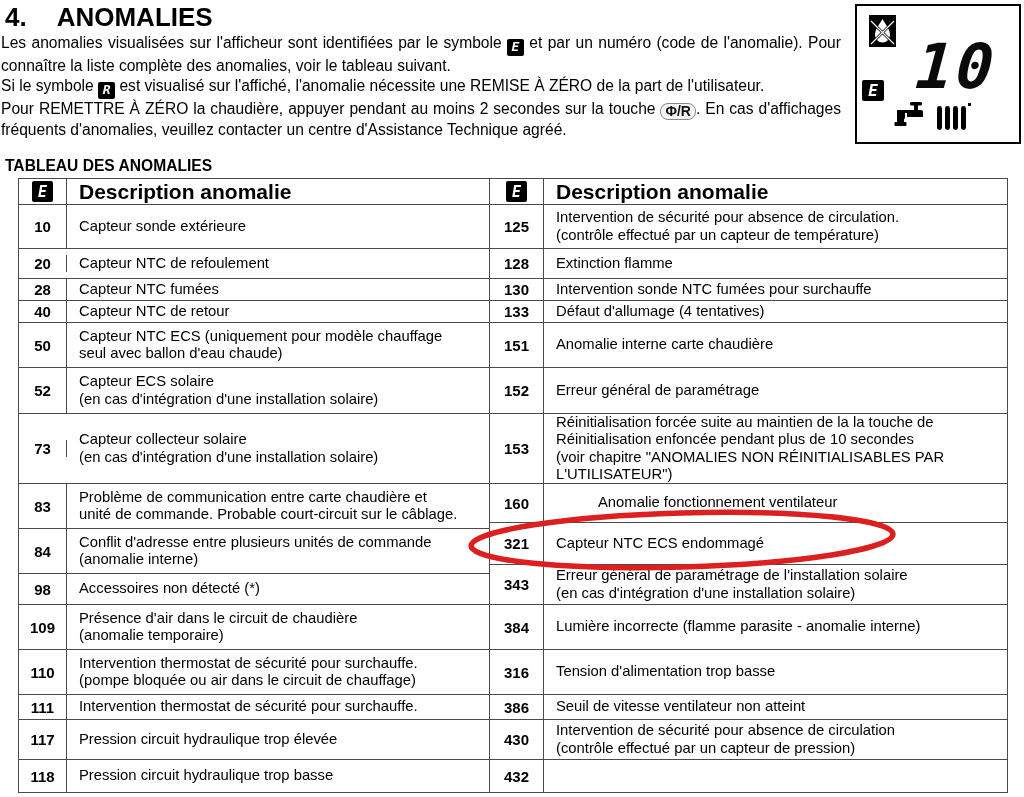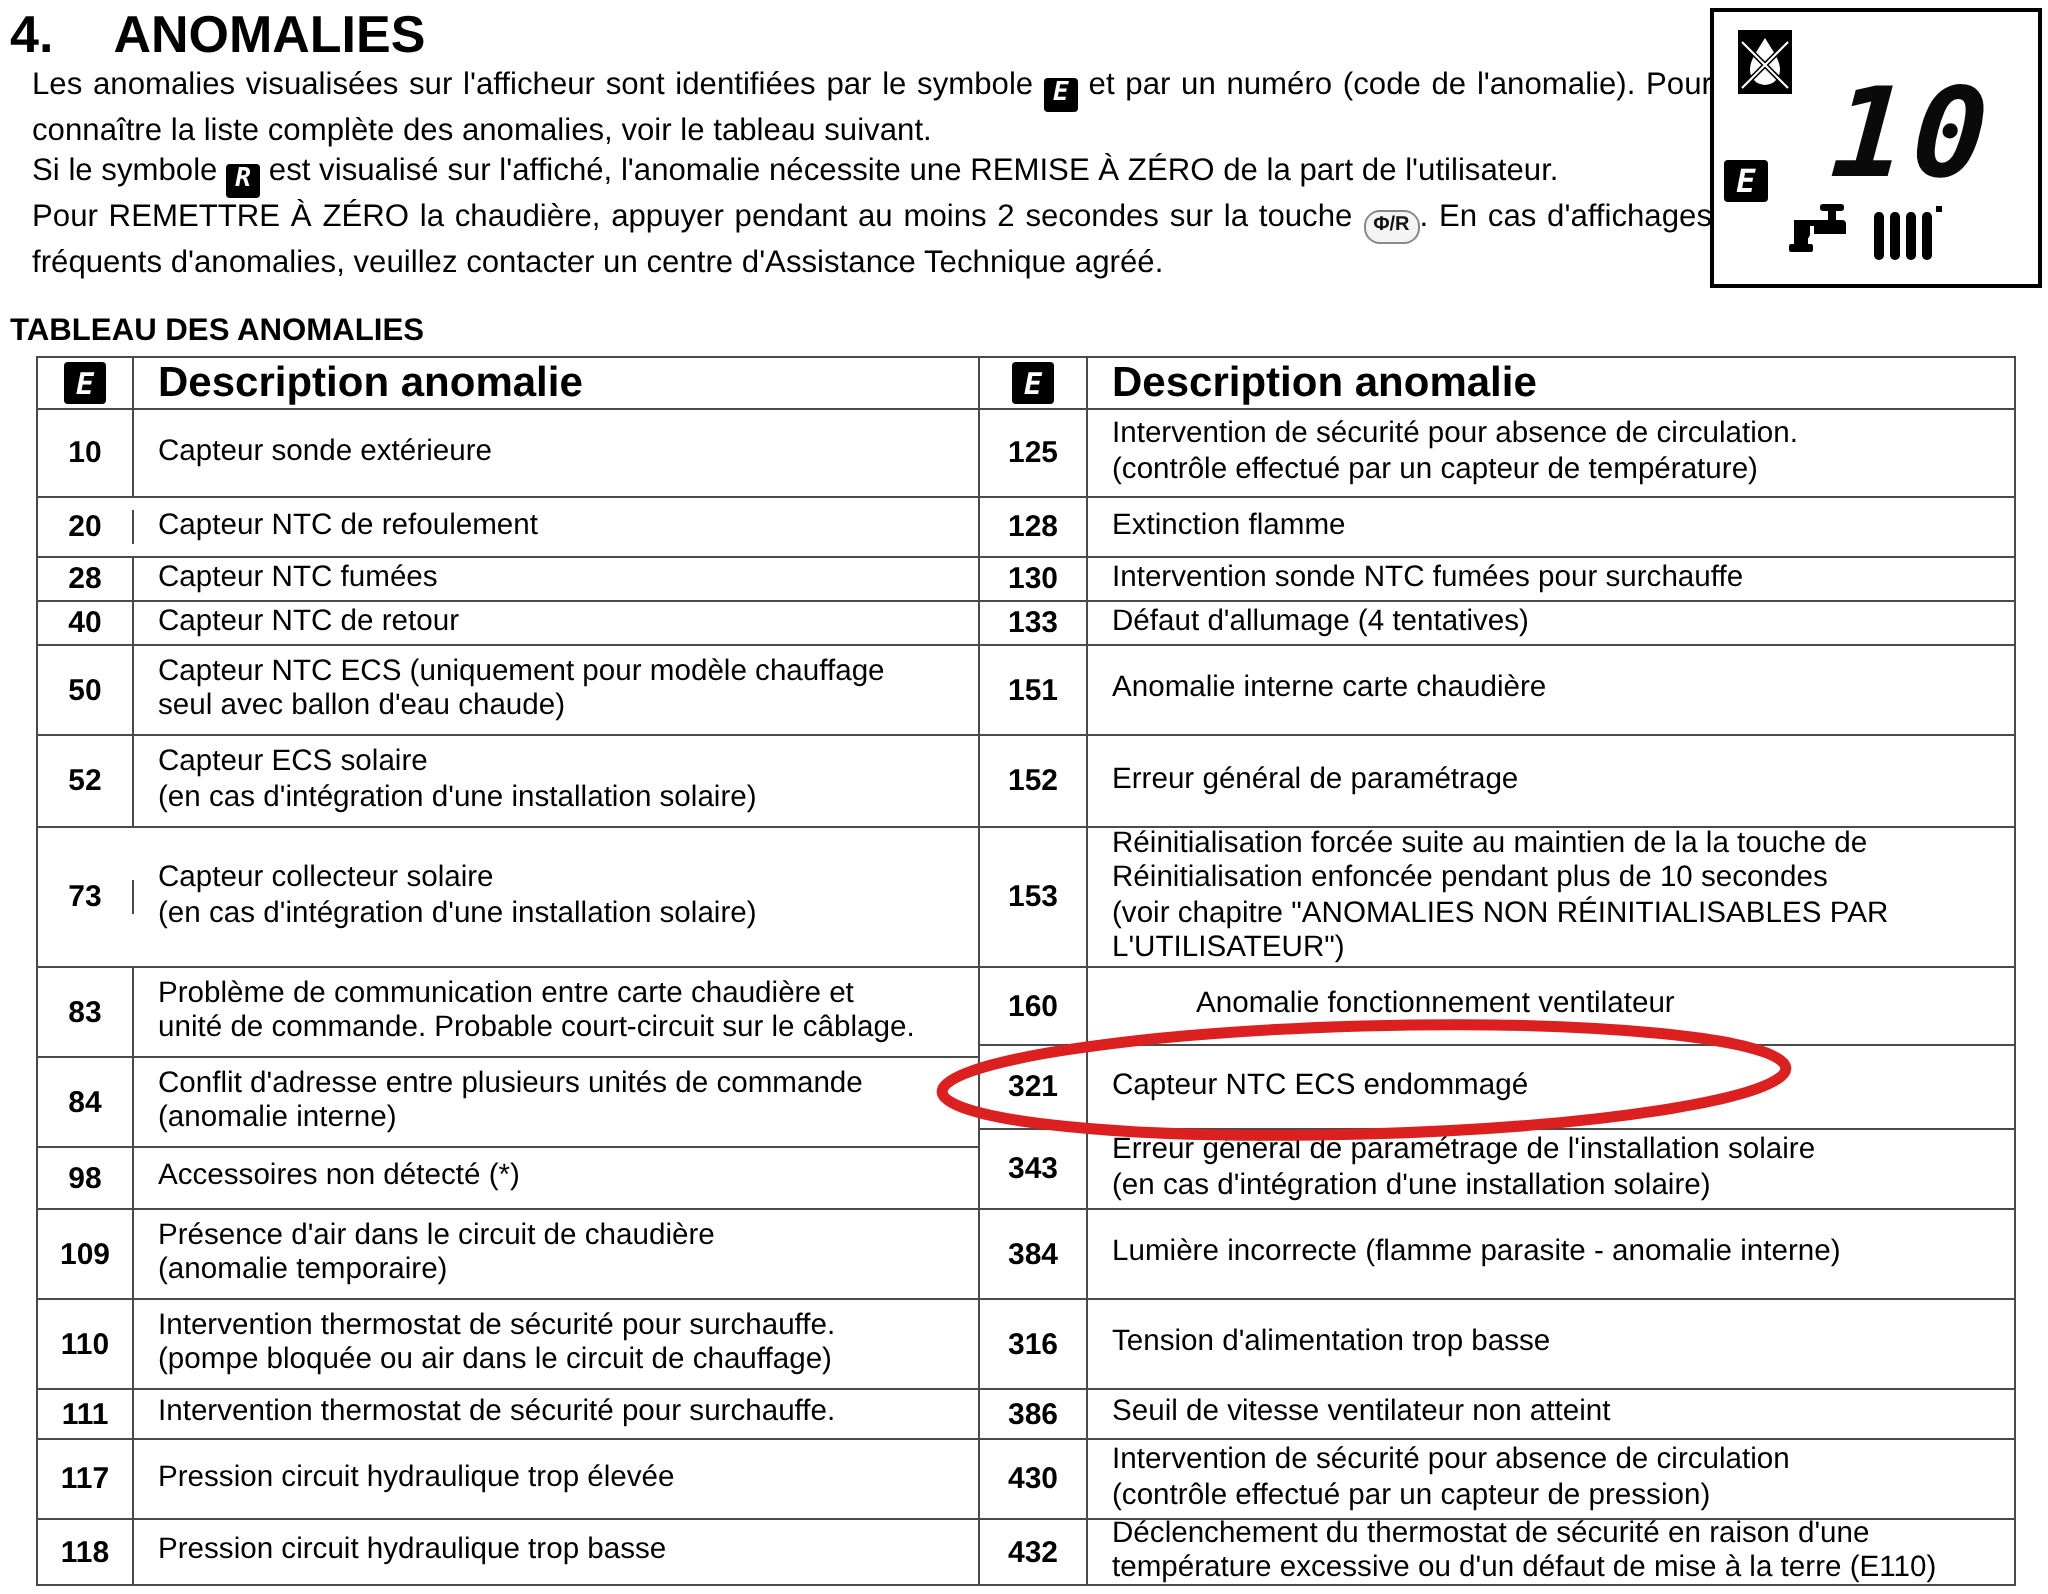--- a/index.html
+++ b/index.html
@@ -5,31 +5,31 @@
   html,body{margin:0;padding:0;background:#fff;}
   body{width:1024px;height:797px;position:relative;overflow:hidden;
        font-family:"Liberation Sans","DejaVu Sans",sans-serif;color:#000;}
   .page{position:absolute;inset:0;}
 
   
   .title{position:absolute;left:5px;top:2px;font-size:26px;font-weight:bold;white-space:nowrap;}
   .title .ttl-text{margin-left:30px;}
 
   
-  .intro{position:absolute;left:16px;top:33px;width:840px;font-size:15.6px;line-height:20.5px;}
+  .intro{position:absolute;left:1px;top:33px;width:840px;font-size:15.6px;line-height:20.5px;}
   .intro p{margin:0;text-align:justify;}
 
   .e-badge{display:inline-flex;align-items:center;justify-content:center;
            background:#000;color:#fff;font-weight:bold;font-style:italic;
            font-family:"DejaVu Sans Mono",monospace;border-radius:2px;
            vertical-align:-3px;}
   .e-badge.inline{width:17px;height:17px;font-size:13px;}
   .key-badge{display:inline-flex;align-items:center;justify-content:center;
              border:1.5px solid #888;border-radius:8px;background:#f4f4f4;
-             font-size:10px;font-weight:bold;color:#111;height:15px;padding:0 4px;
+             font-size:14px;font-weight:bold;color:#111;height:15px;padding:0 4px;
              vertical-align:-2px;letter-spacing:0;}
 
   .table-title{position:absolute;left:5px;top:157px;font-size:15.6px;font-weight:bold;}
 
   
   .display-box{position:absolute;left:855px;top:4px;width:162px;height:136px;
                border:2px solid #000;background:#fff;}
   .noflame{position:absolute;left:12px;top:9px;}
   .disp-e{position:absolute;left:5px;top:74px;width:22px;height:21px;font-size:16px;}
   .lcd{position:absolute;right:22px;top:30px;font-family:"DejaVu Sans Mono",monospace;
@@ -249,22 +249,20 @@
     <div class="cell-code">386</div>
     <div class="cell-desc">Seuil de vitesse ventilateur non atteint</div>
   </div>
         <div class="trow" style="height: 40px;">
     <div class="cell-code">430</div>
     <div class="cell-desc">Intervention de sécurité pour absence de circulation
 (contrôle effectué par un capteur de pression)</div>
   </div>
         <div class="trow" style="height: 32px;">
     <div class="cell-code">432</div>
-    <div class="cell-desc">Déclenchement du thermostat de sécurité en raison d'une
-température excessive ou d'un défaut de mise à la terre (E110)</div>
   </div>
       </div>
   </div>
 
   <svg class="overlay" width="1024" height="797" viewBox="0 0 1024 797">
     <ellipse cx="682" cy="540" rx="211" ry="27" fill="none" stroke="#dc1f1f" stroke-width="5.5" transform="rotate(-1.6 682 540)"></ellipse>
   </svg>
 
 </div>
 

